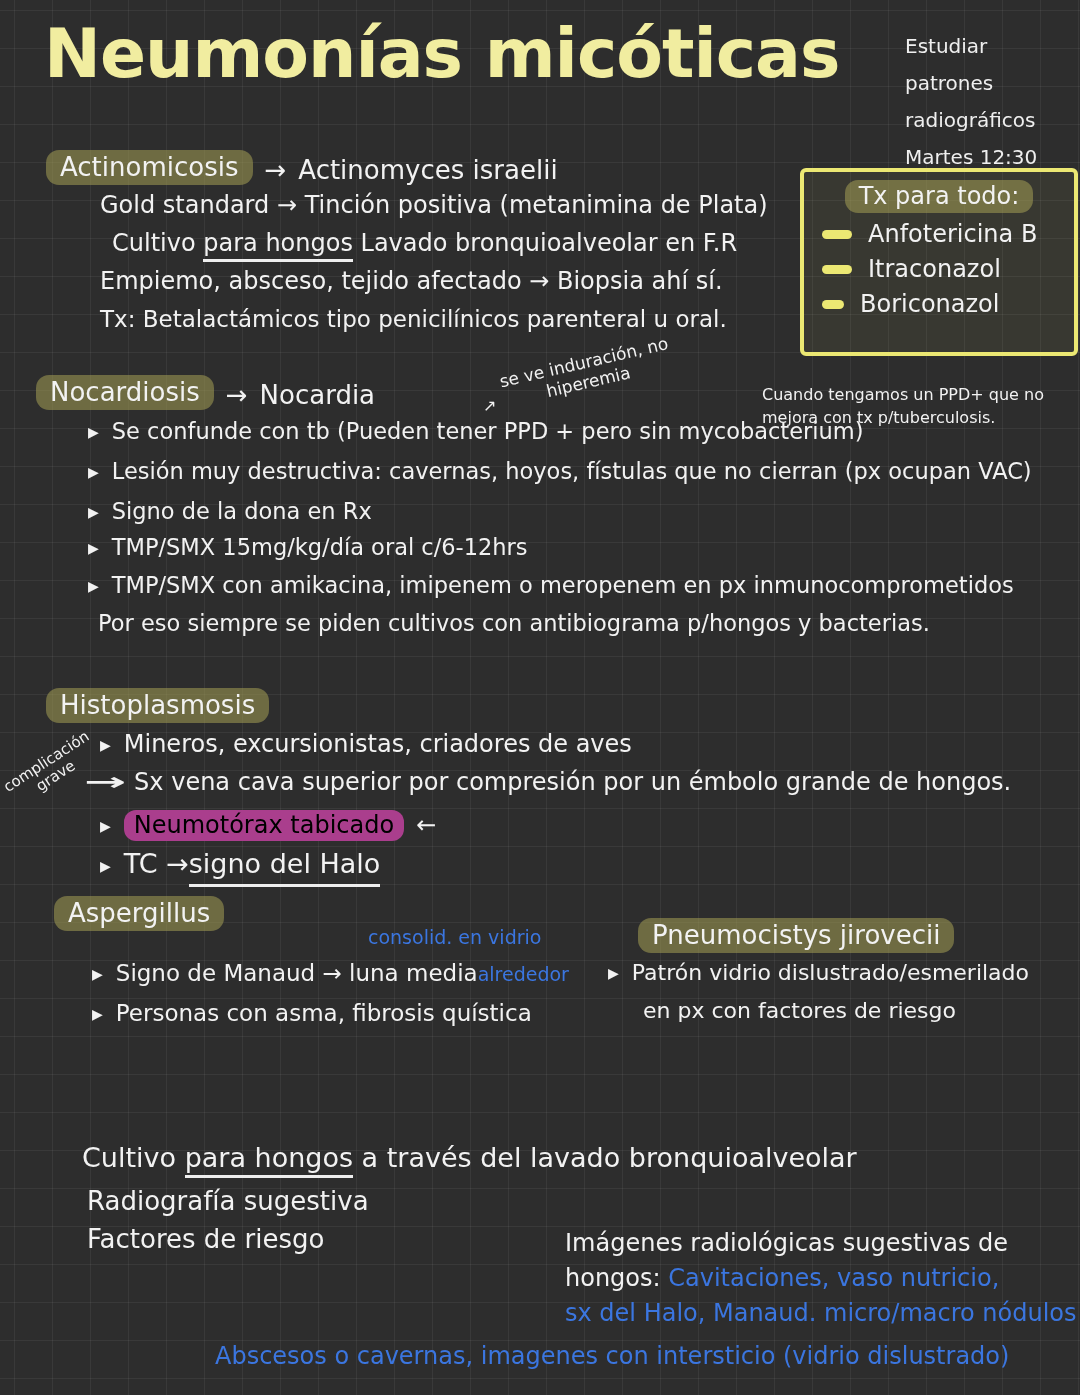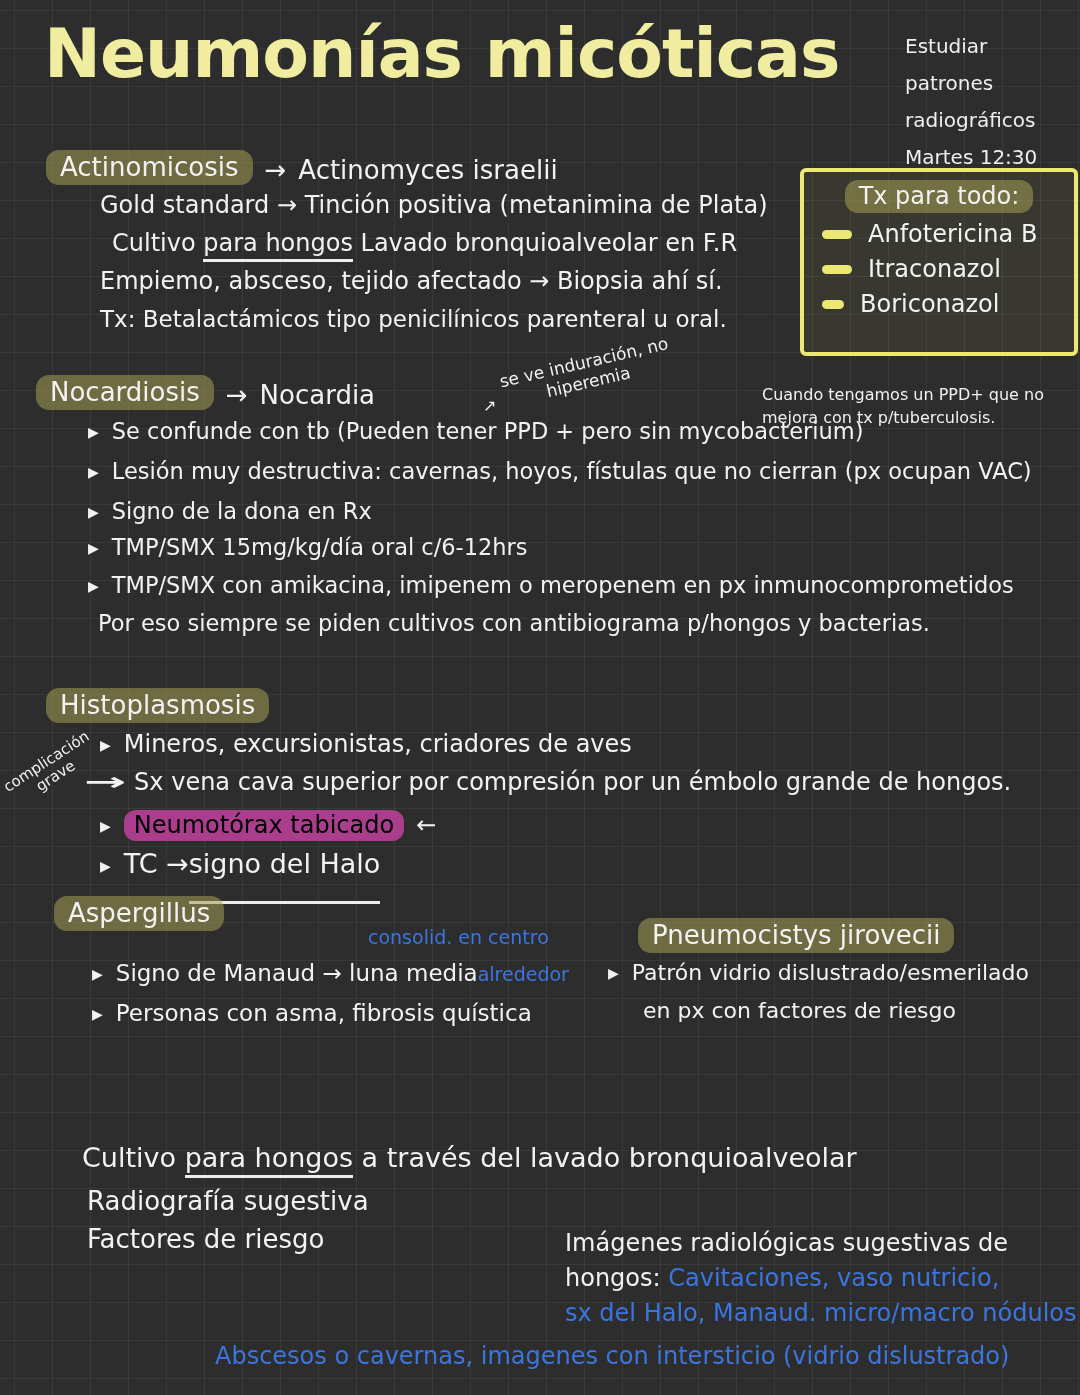--- a/index.html
+++ b/index.html
@@ -146,27 +146,27 @@
     <span>Sx vena cava superior por compresión por un émbolo grande de hongos.</span>
   </div>
   <div class="row abs" style="left:100px; top:810px; font-size:24px;">
     <span class="bullet">▶</span>
     <span class="hl-pink">Neumotórax tabicado</span>
     <span style="margin-left:12px;">←</span>
   </div>
   <div class="row abs" style="left:100px; top:848px; font-size:27px;">
     <span class="bullet">▶</span>
     <span>TC → </span>
-    <span class="u-white" style="padding-bottom:22px;">signo del Halo</span>
+    <span class="u-white" style="padding-bottom:5px;">signo del Halo</span>
   </div>
 
   <div class="heading-row abs" style="left:40px; top:896px;padding-left:14px;">
     <span class="hl-olive">Aspergillus</span>
   </div>
-  <div class="abs ink-blue" style="left:368px; top:926px; font-size:19px; white-space:nowrap;">consolid. en centro</div>
+  <div class="abs ink-blue" style="left:368px; top:926px; font-size:19px; white-space:nowrap;">consolid. en vidrio</div>
   <div class="row abs" style="left:92px; top:960px; font-size:23px;">
     <span class="bullet">▶</span>
     <span>Signo de Manaud → luna media </span>
     <span class="ink-blue" style="font-size:19px;">alrededor</span>
   </div>
   <div class="row abs" style="left:92px; top:1000px; font-size:23px;">
     <span class="bullet">▶</span>
     <span>Personas con asma, fibrosis quística</span>
   </div>
 

